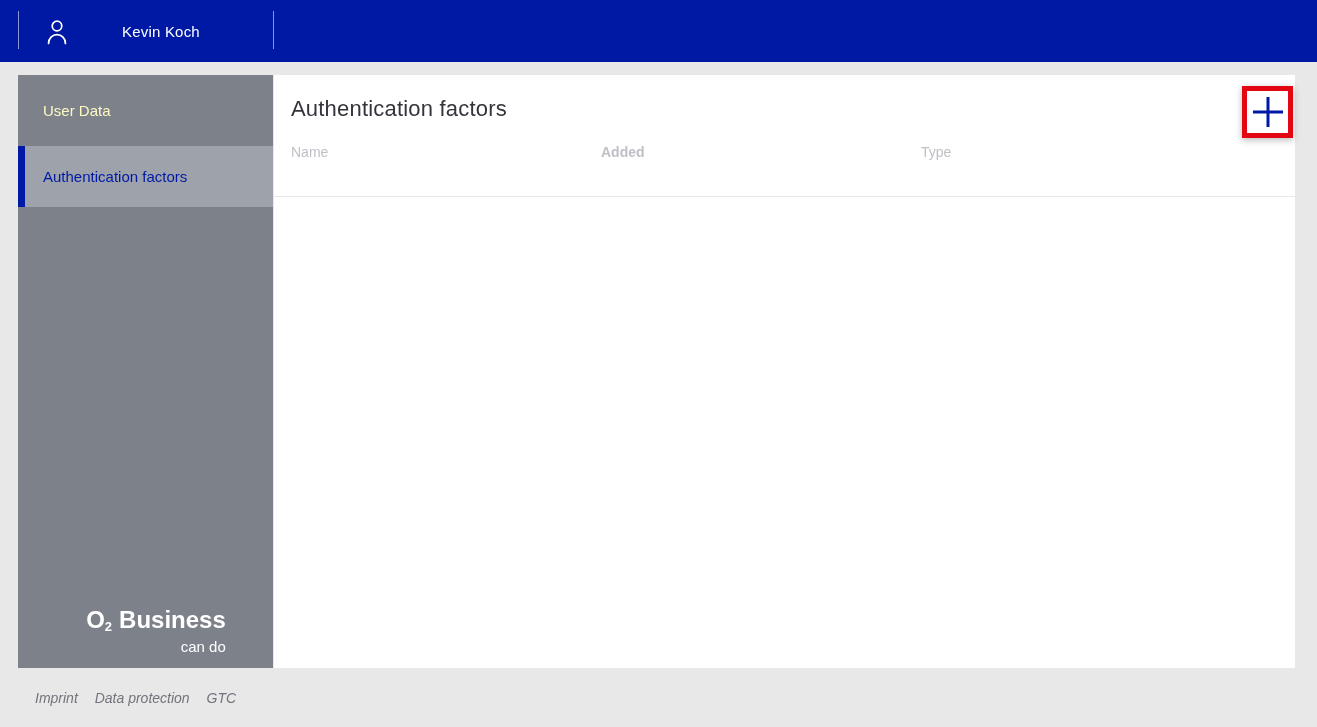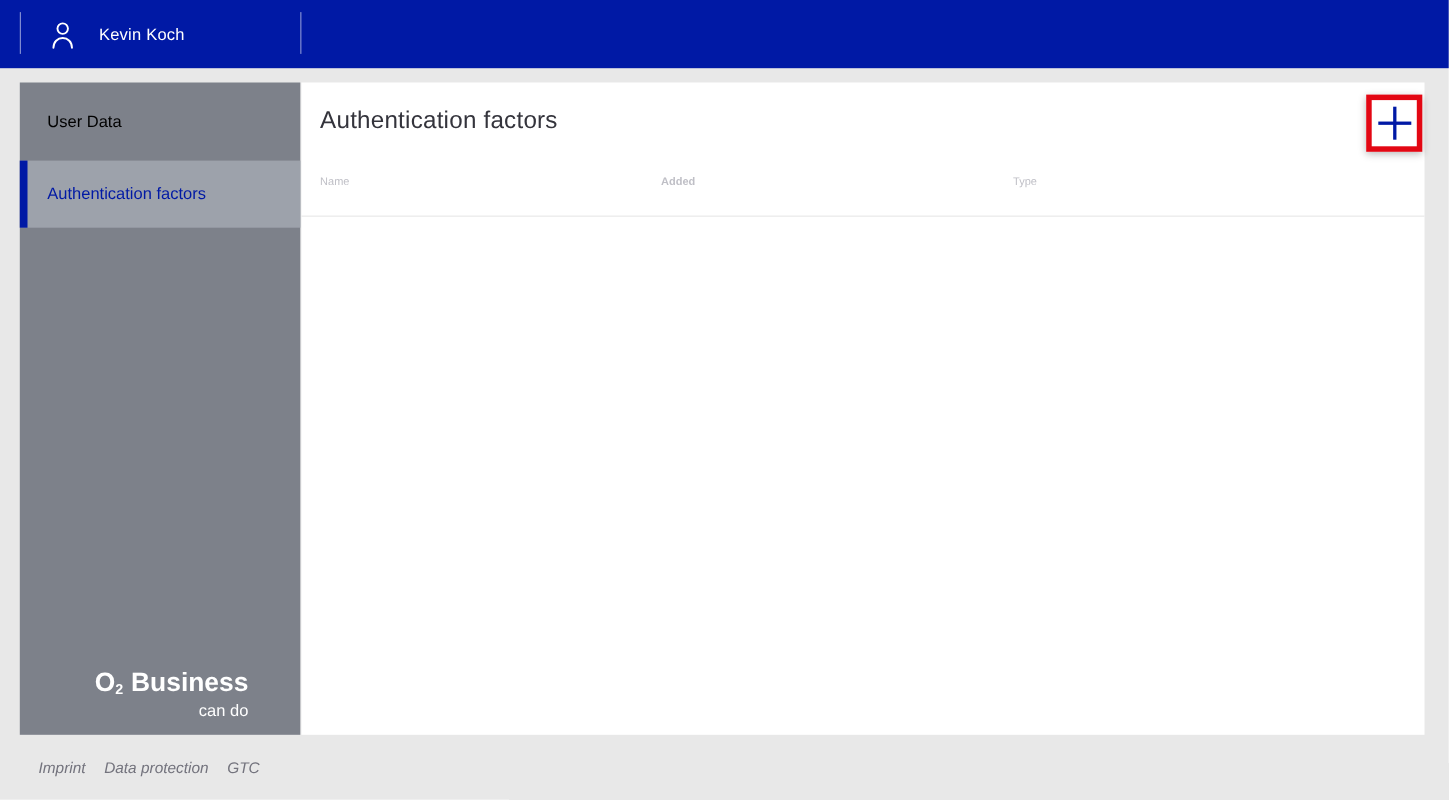--- a/index.html
+++ b/index.html
@@ -21,34 +21,35 @@
     position: absolute; top: 11px; width: 1px; height: 38px;
     background: rgba(255,255,255,0.55);
   }
   .vdiv.left  { left: 18px; }
   .vdiv.right { left: 273px; }
   .user-menu {
     position: absolute; left: 19px; top: 0;
     width: 254px; height: 62px;
     display: flex; align-items: center;
     cursor: pointer;
+    gap: 32px;
   }
   .user-icon { margin-left: 27px; width: 22px; height: 27px; display: block; }
   .user-name { margin-left: 22px; color: #ffffff; font-size: 15px; letter-spacing: 0.2px; }
 
   
   .sidebar {
     position: absolute; left: 18px; top: 75px;
     width: 255px; height: 593px;
     background: var(--sidebar-gray, #7d818a);
   }
   .side-item {
     display: flex; align-items: center;
     padding-left: 25px;
-    color: #000000; font-size: 15px;
+    color: #fef9c3; font-size: 15px;
     cursor: pointer;
   }
   .side-item.first { height: 71px; }
   .side-item.active {
     height: 61px;
     background: var(--sidebar-active-gray, #9da2ab);
     border-left: 7px solid var(--brand-blue, #0019a5);
     padding-left: 18px;
     color: var(--brand-blue, #0019a5);
   }
@@ -67,22 +68,22 @@
     position: absolute; left: 274px; top: 75px;
     width: 1021px; height: 593px;
     background: #ffffff;
   }
   .page-title {
     position: absolute; left: 17px; top: 21px;
     font-size: 22px; font-weight: 400;
     color: #34343c; letter-spacing: 0.2px;
   }
   .thead span {
-    position: absolute; top: 85px;
-    font-size: 10px;
+    position: absolute; top: 69px;
+    font-size: 14px;
     color: var(--muted-text, #bfbfc6);
   }
   .th-name  { left: 17px; }
   .th-added { left: 327px; font-weight: bold; }
   .th-type  { left: 647px; }
   .head-divider {
     position: absolute; left: 0; top: 121px;
     width: 100%; height: 1px;
     background: #e7e7e7;
   }

